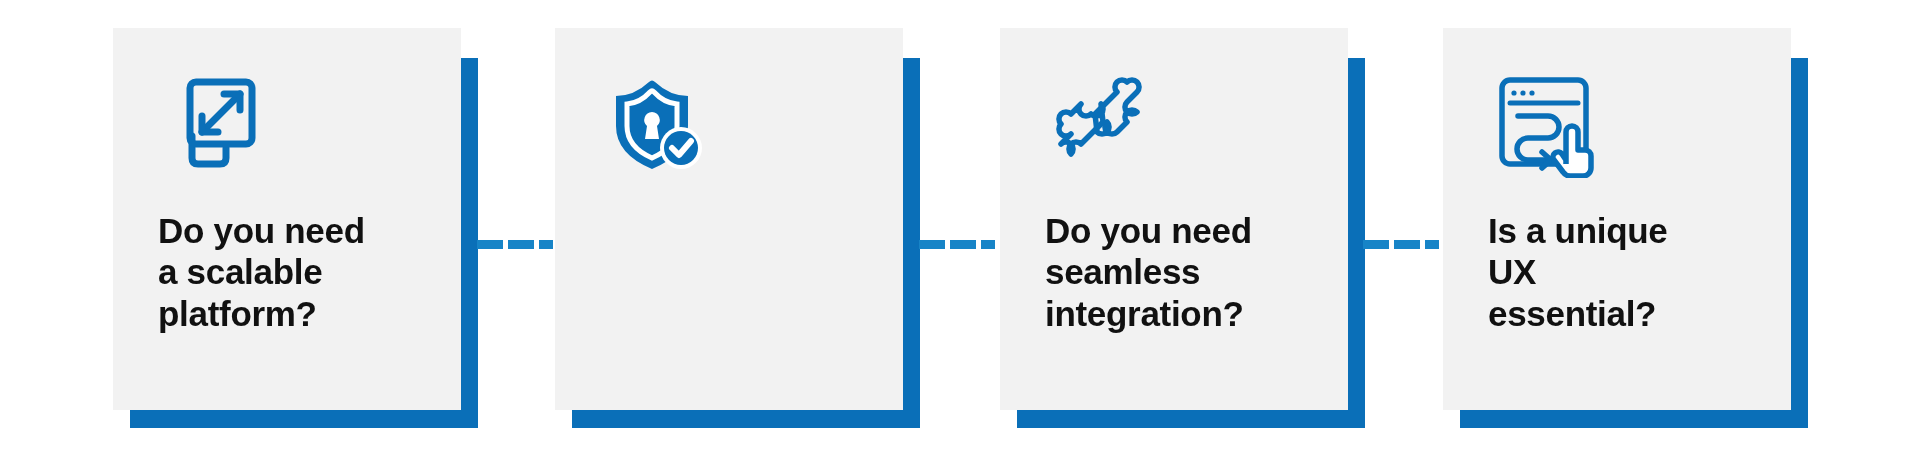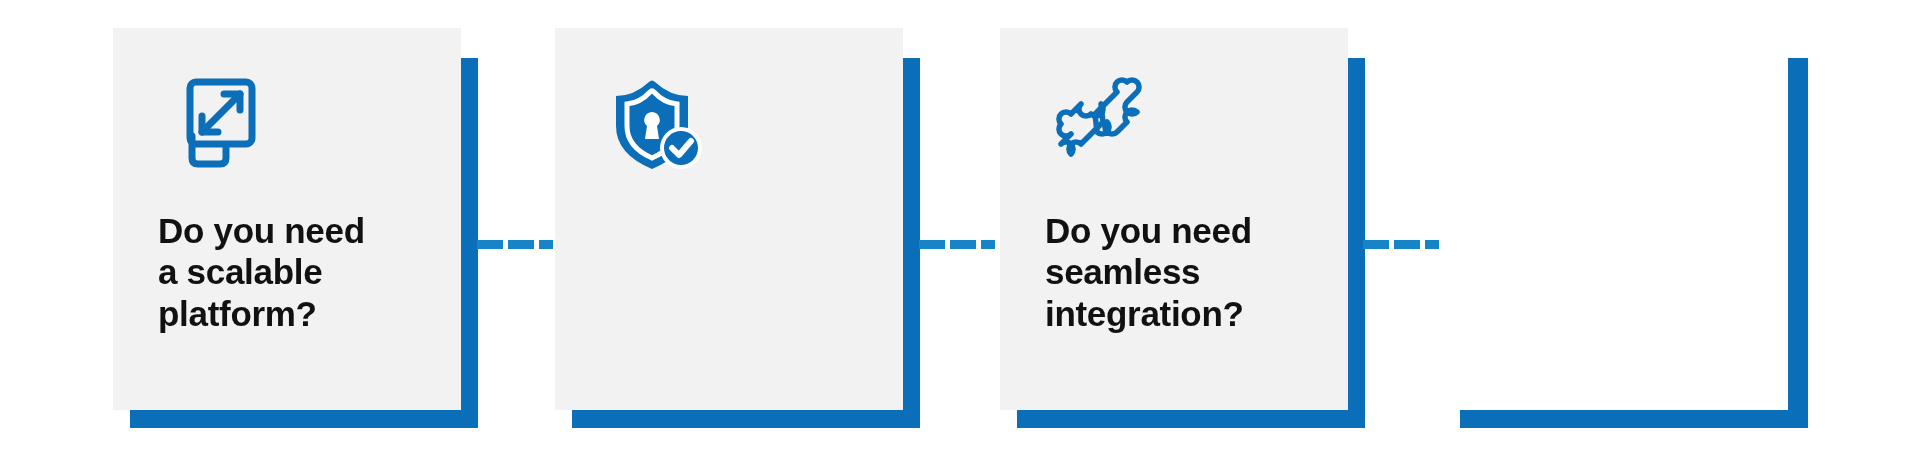--- a/index.html
+++ b/index.html
@@ -187,15 +187,36 @@
 
   <div class="connector" style="left:1363px;">
     <span class="dash d1"></span>
     <span class="dash d2"></span>
     <span class="dash d3"></span>
   </div>
 
   <div class="card-group" style="left:1443px;">
     <div class="shadow-right"></div>
     <div class="shadow-bottom"></div>
+    <div class="card">
+      <span class="icon-wrap">
+        <svg width="110" height="110" viewBox="0 0 110 110" fill="none">
+          <rect x="14" y="12" width="84" height="84" rx="8" stroke="#0A6FB8" stroke-width="5.5" fill="none"></rect>
+          <circle cx="26" cy="25" r="2.6" fill="#0A6FB8"></circle>
+          <circle cx="35" cy="25" r="2.6" fill="#0A6FB8"></circle>
+          <circle cx="44" cy="25" r="2.6" fill="#0A6FB8"></circle>
+          <line x1="22" y1="35" x2="90" y2="35" stroke="#0A6FB8" stroke-width="5" stroke-linecap="round"></line>
+          <path d="M30 48 L60 48 a11 11 0 0 1 0 22 L40 70 a11 11 0 0 0 0 22 L62 92" stroke="#0A6FB8" stroke-width="5.5" stroke-linecap="round" fill="none"></path>
+          <path d="M54 84 L63 92 L54 100" stroke="#0A6FB8" stroke-width="5.5" stroke-linecap="round" stroke-linejoin="round" fill="none"></path>
+          <path d="M78 96 L78 64 a6 6 0 0 1 12 0 L90 82
+                   l7 0 a6 6 0 0 1 6 6 L103 100
+                   a8 8 0 0 1 -8 8 L82 108
+                   a9 9 0 0 1 -7 -4 L66 92
+                   a5 5 0 0 1 8 -6 L78 92" fill="#FFFFFF" stroke="#0A6FB8" stroke-width="5.5" stroke-linejoin="round"></path>
+        </svg>
+      </span>
+      <div class="card-title">Is a unique
+UX
+essential?</div>
+    </div>
   </div>
 
 </div>
 
 </body></html>

